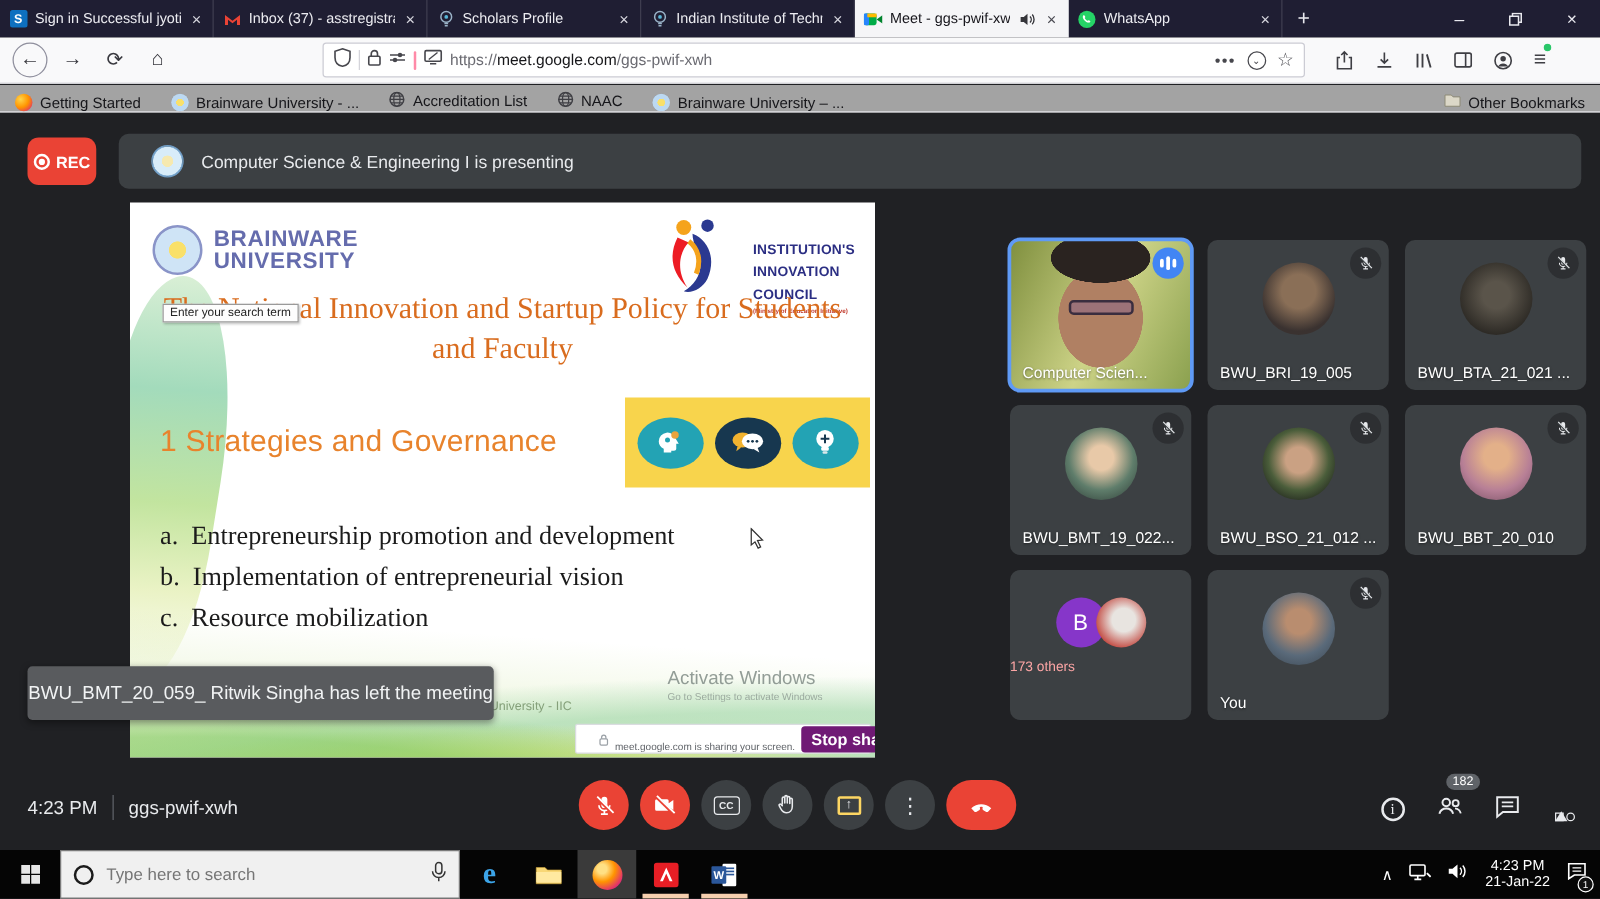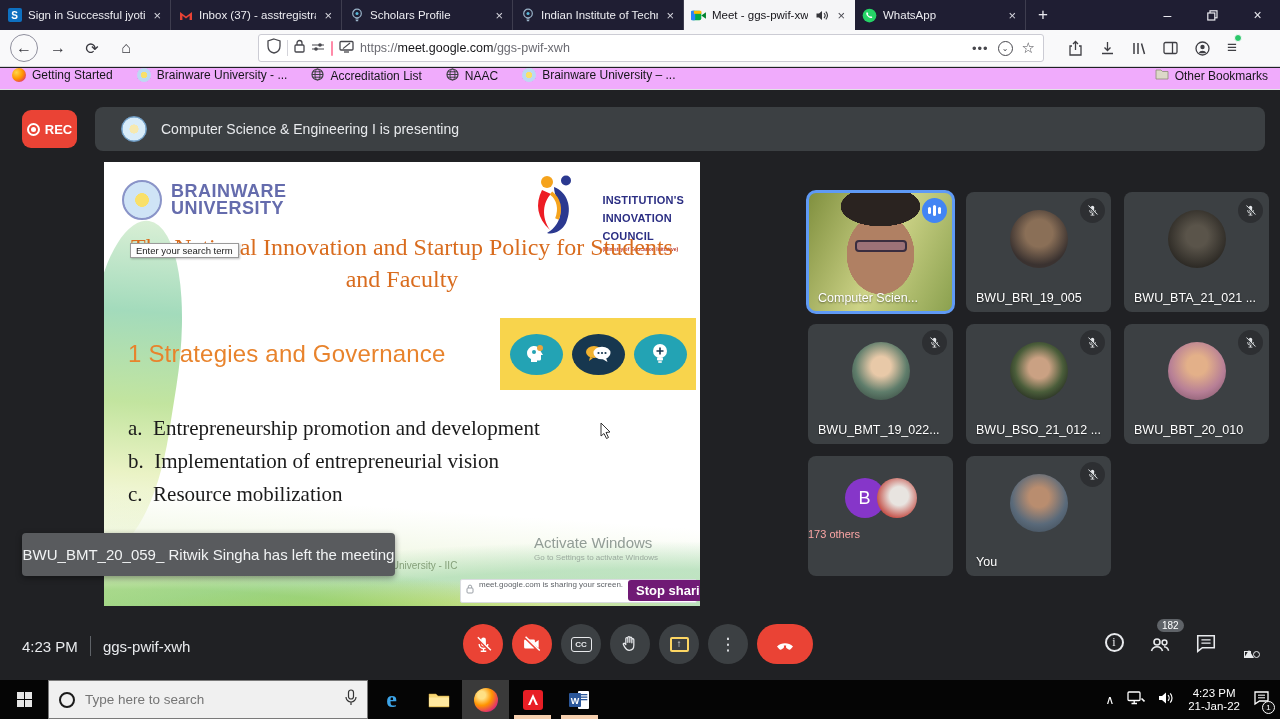--- a/index.html
+++ b/index.html
@@ -32,21 +32,21 @@
   .u-right{display:flex;align-items:center;gap:9px;color:#47474d}
   .u-dots{font-size:13px;letter-spacing:1px;color:#47474d}
   .u-star{font-size:15px;color:#47474d}
   .pocket{width:15px;height:15px;border:1.3px solid #47474d;border-radius:50%;display:flex;align-items:center;justify-content:center;font-size:8px;color:#47474d}
   .tools{display:flex;align-items:center;gap:17px;margin-left:24px;color:#3f3f44}
   .tool{position:relative;display:flex;align-items:center;justify-content:center}
   .menu-glyph{font-size:17px;color:#3f3f44}
   .menu-badge{position:absolute;top:-4px;right:-5px;width:8px;height:8px;border-radius:50%;background:#2ac769;border:1px solid #f9f9fa}
 
   
-  .bookbar{position:absolute;left:0;top:68px;width:1280px;height:22px;background:#f0abfc;display:flex;align-items:flex-start;padding:0 12px;gap:24px;border-bottom:1px solid #e2e2e6}
+  .bookbar{position:absolute;left:0;top:68px;width:1280px;height:22px;background:#a3a3a3;display:flex;align-items:flex-end;padding:0 12px;gap:24px;border-bottom:1px solid #e2e2e6}
   .bm{display:flex;align-items:center;gap:6px;font-size:12px;color:#16161a;white-space:nowrap}
   .bm-ico-ff{width:14px;height:14px;border-radius:50%;background:radial-gradient(circle at 32% 32%,#ffd54a,#ff9400 48%,#e0326a 85%)}
   .bm-ico-bwu{width:14px;height:14px;border-radius:50%;background:radial-gradient(circle,#f9e06a 0 30%,#bcd9f2 32% 72%,#5b74b8 74%)}
   .bm-spacer{flex:1}
 
   
   .meet{position:absolute;left:0;top:95px;width:1280px;height:585px;background:#202124}
   .rec{position:absolute;left:22px;top:15px;width:55px;height:38px;background:#ea4335;border-radius:9px;display:flex;align-items:center;justify-content:center;gap:5px;color:#fff;font-weight:bold;font-size:13px}
   .rec-dot{width:13px;height:13px;border:2px solid #fff;border-radius:50%;display:flex;align-items:center;justify-content:center}
   .rec-dot::after{content:"";width:5px;height:5px;border-radius:50%;background:#fff}
@@ -73,21 +73,21 @@
   .oval.teal{background:#23a3b4}
   .oval.navy{background:#17374f}
   .bullets{position:absolute;left:24px;top:250px;font-family:"Liberation Serif",serif;font-size:21px;color:#1b1b1b}
   .bullet{white-space:pre;line-height:33px}
   .watermark{position:absolute;left:430px;top:372px;color:rgba(128,140,134,.85)}
   .wm1{font-size:15px}
   .wm2{font-size:8px;margin-top:2px;color:rgba(128,140,134,.7)}
   .slide-footer{position:absolute;left:0;top:398px;width:596px;font-size:10px;color:#85a07a}
   .sf-date{position:absolute;left:26px;top:0}
   .sf-org{position:absolute;left:240px;top:0}
-  .sharebar{position:absolute;left:356px;top:417px;width:237px;height:24px;background:#fff;border:1px solid #dadce0;border-radius:2px;display:flex;align-items:flex-start;gap:5px;padding:0 5px;z-index:6}
+  .sharebar{position:absolute;left:356px;top:417px;width:237px;height:24px;background:#fff;border:1px solid #dadce0;border-radius:2px;display:flex;align-items:flex-end;gap:5px;padding:0 18px;z-index:6}
   .sb-text{font-size:8px;color:#5f6368;white-space:nowrap}
   .sb-btn{background:#701a75;color:#fff;font-size:13px;font-weight:bold;padding:3px 8px;border-radius:3px;border:none;white-space:nowrap}
   .cursor{position:absolute;left:496px;top:260px;z-index:7}
 
   
   .grid{position:absolute;left:808px;top:97px;display:grid;grid-template-columns:repeat(3,145px);grid-template-rows:repeat(3,120px);gap:12px 13px}
   .tile{position:relative;background:#3c4043;border-radius:8px}
   .tile-name{position:absolute;left:10px;bottom:7px;font-size:12.5px;color:#fff;text-shadow:0 1px 2px rgba(0,0,0,.5);white-space:nowrap;overflow:hidden;max-width:126px}
   .mic-off{position:absolute;top:6px;right:6px;width:25px;height:25px;border-radius:50%;background:rgba(32,33,36,.55);display:flex;align-items:center;justify-content:center}
   .avatar{position:absolute;left:50%;top:18px;transform:translateX(-50%);width:58px;height:58px;border-radius:50%}
@@ -119,21 +119,21 @@
   .ml-div{width:1px;height:20px;background:#5f6368}
   .controls{position:absolute;left:463px;top:529px;display:flex;gap:9px}
   .cbtn{width:40px;height:40px;border-radius:50%;display:flex;align-items:center;justify-content:center;border:none}
   .cbtn.red{background:#ea4335}
   .cbtn.dark{background:#3c4043}
   .cbtn.end{width:56px;border-radius:20px;background:#ea4335}
   .cc-box{width:21px;height:15px;border:1.5px solid #e8eaed;border-radius:3px;color:#e8eaed;font-size:8px;font-weight:bold;display:flex;align-items:center;justify-content:center}
   .present-box{width:19px;height:15px;border:2px solid #fdd663;border-radius:2px;color:#e8eaed;font-size:10px;font-weight:bold;display:flex;align-items:center;justify-content:center;line-height:1}
   .more-dots{color:#e8eaed;font-size:17px}
   .meet-right{position:absolute;right:16px;top:538px;display:flex;align-items:center;gap:22px}
-  .mr-icon{position:relative;display:flex;align-items:flex-start;justify-content:center;width:24px;height:24px}
+  .mr-icon{position:relative;display:flex;align-items:flex-end;justify-content:center;width:24px;height:24px}
   .info-circle{width:19px;height:19px;border:2px solid #e8eaed;border-radius:50%;color:#e8eaed;font-size:12px;font-family:"Liberation Serif",serif;display:flex;align-items:center;justify-content:center}
   .people-badge{position:absolute;top:-14px;left:9px;background:#5f6368;color:#fff;font-size:10px;border-radius:9px;padding:1px 5px}
   .shape-tri{width:0;height:0;border-left:5px solid transparent;border-right:5px solid transparent;border-bottom:8px solid #e8eaed;margin:0 auto 1px}
   .shape-row{display:flex;gap:2px;justify-content:center}
   .shape-sq{width:7px;height:7px;border:1.6px solid #e8eaed}
   .shape-ci{width:7px;height:7px;border:1.6px solid #e8eaed;border-radius:50%}
 
   
   .taskbar{position:absolute;left:0;top:680px;width:1280px;height:39px;background:#050505;display:flex;align-items:stretch}
   .tb-start{width:48px;display:flex;align-items:center;justify-content:center}

